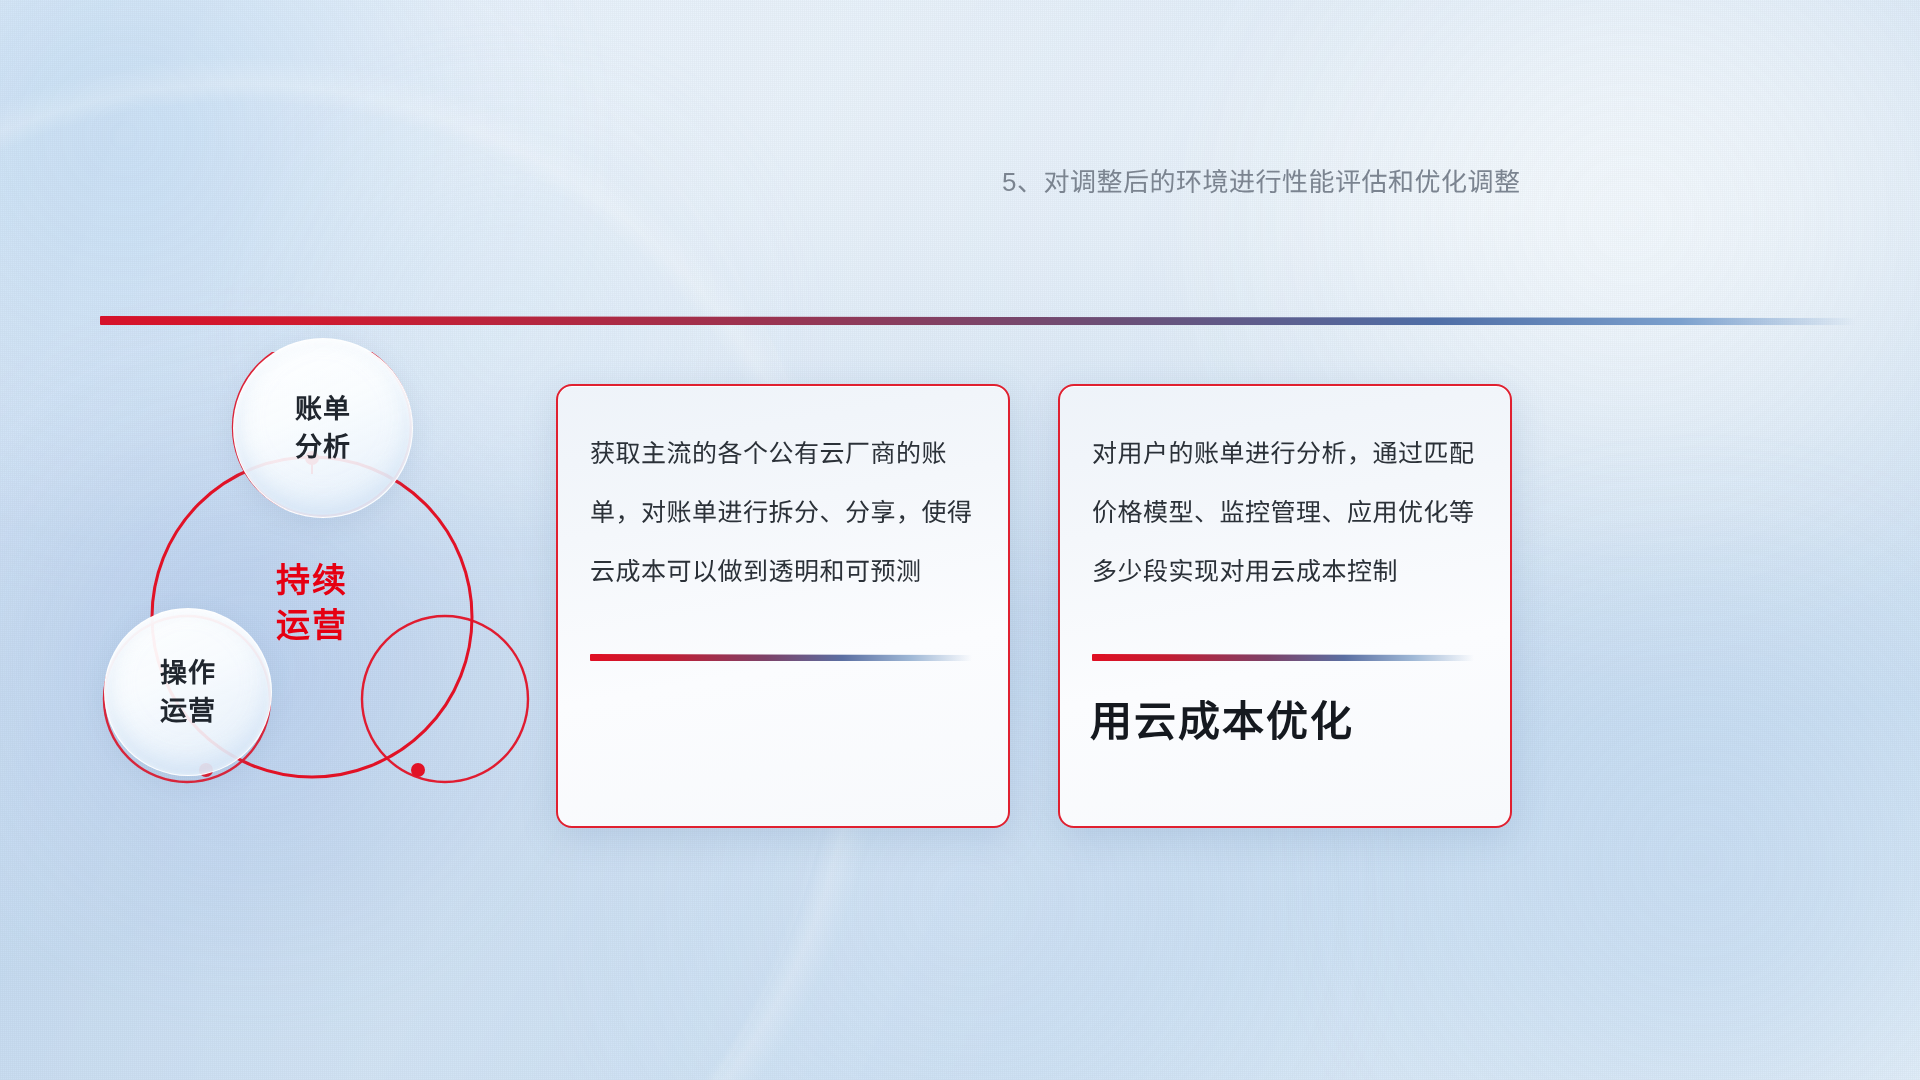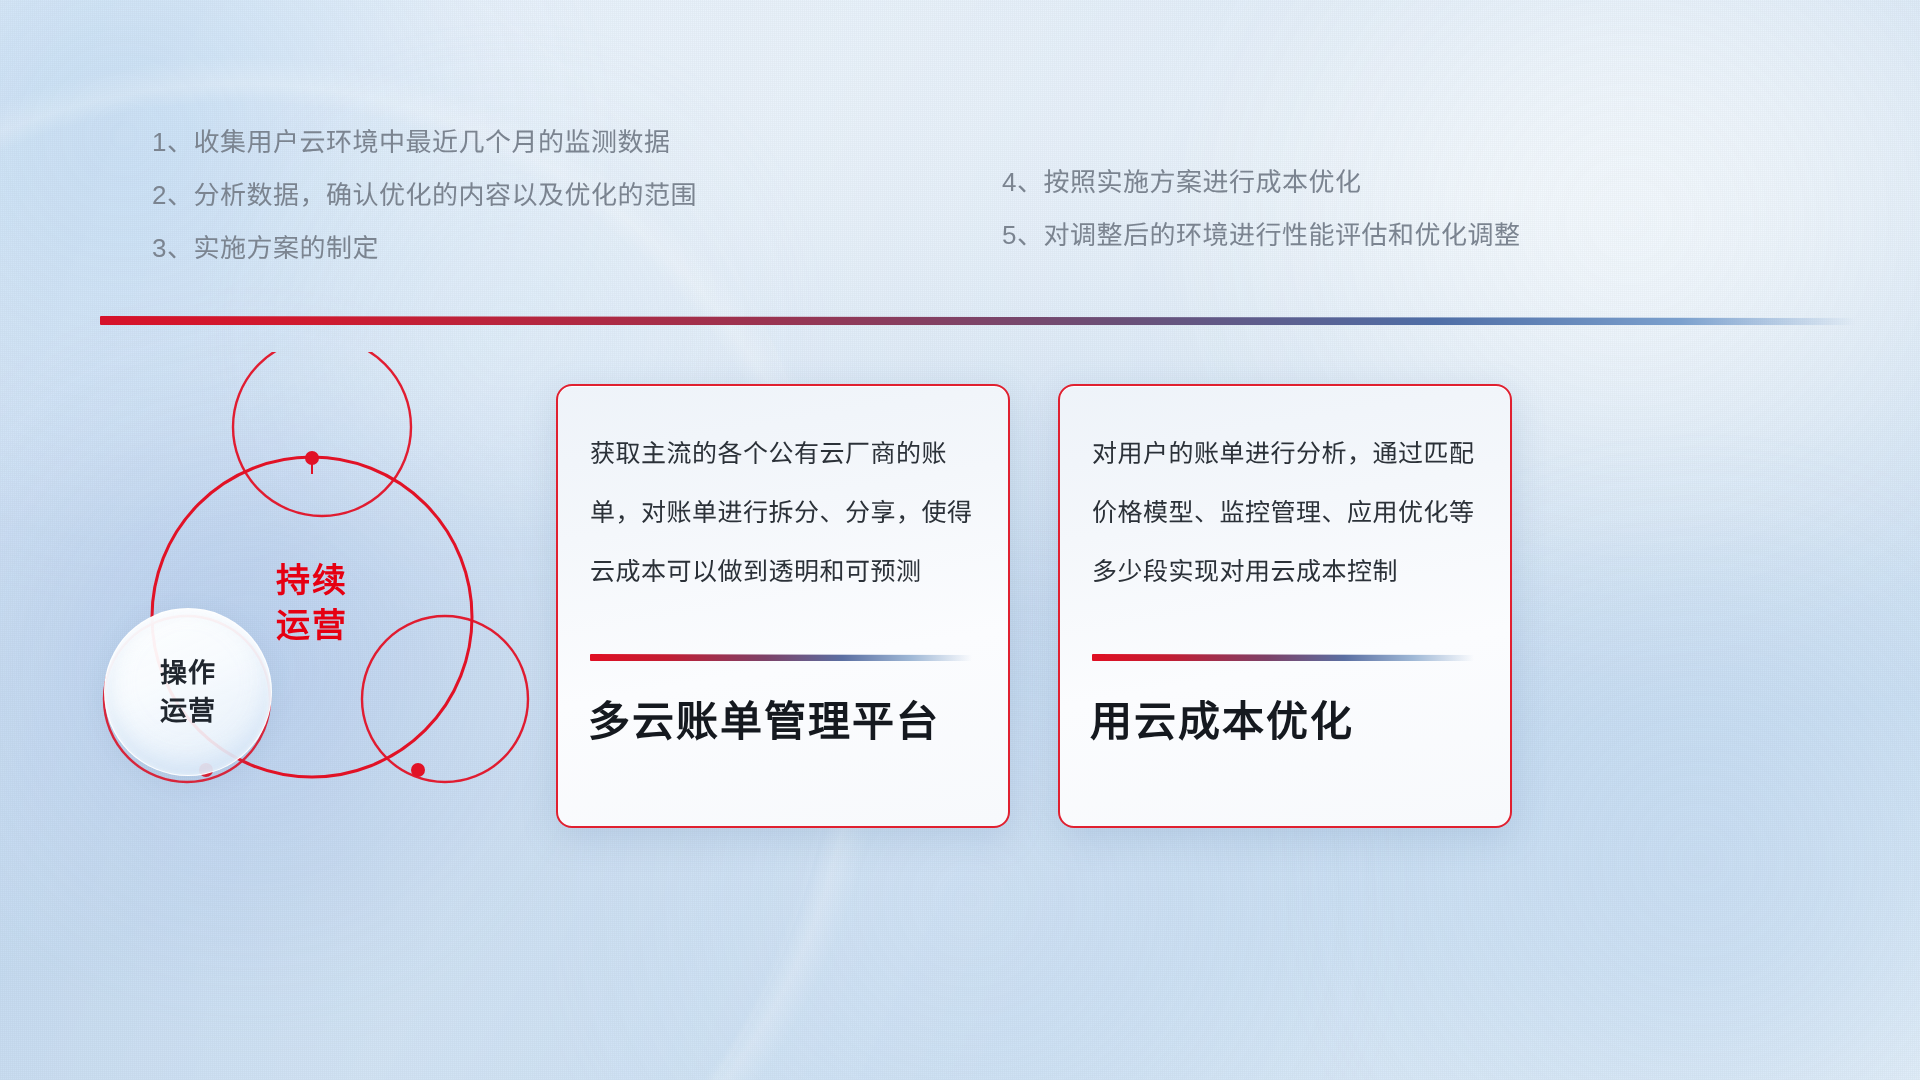--- a/index.html
+++ b/index.html
@@ -152,27 +152,21 @@
   <div class="blob b4"></div>
   <div class="blob b5"></div>
   <div class="blob b6"></div>
   <div class="bg-arc"></div>
   <div class="bg-arc2"></div>
   <div class="bg-sheen"></div>
   <div class="bg-noise"></div>
 </div>
 
 <div id="bullets">
-  <div class="bullet-col left">
-    <div class="bullet-line">1、收集用户云环境中最近几个月的监测数据</div>
-    <div class="bullet-line">2、分析数据，确认优化的内容以及优化的范围</div>
-    <div class="bullet-line">3、实施方案的制定</div>
-  </div>
   <div class="bullet-col right">
-    <div class="bullet-line">4、按照实施方案进行成本优化</div>
     <div class="bullet-line">5、对调整后的环境进行性能评估和优化调整</div>
   </div>
 </div>
 
 <div id="divider">
   <div class="bar"></div>
 </div>
 
 <div id="venn">
   <svg width="520" height="600" viewBox="0 0 520 600">
@@ -184,40 +178,45 @@
     <circle cx="91" cy="347" r="83" fill="none" stroke="#e11226" stroke-width="2.4" opacity="0.95"></circle>
 
     <circle cx="349" cy="347" r="83" fill="none" stroke="#e11226" stroke-width="2.4" opacity="0.95"></circle>
 
     <circle cx="216" cy="106" r="7" fill="#e11226"></circle>
     <circle cx="110" cy="418" r="7" fill="#e11226"></circle>
     <circle cx="322" cy="418" r="7" fill="#e11226"></circle>
     <line x1="216" y1="106" x2="216" y2="122" stroke="#e11226" stroke-width="2"></line>
   </svg>
 
+  <div class="bubble top">
+    <div class="lbl">
+      <span>账单</span><br>
+      <span>分析</span>
+    </div>
+  </div>
 
   <div class="bubble bl">
     <div class="lbl">
       <span>操作</span><br>
       <span>运营</span>
     </div>
   </div>
 
 
   <div class="venn-center">
     <div class="lbl">
       <span>持续</span><br>
       <span>运营</span>
     </div>
   </div>
 </div>
 
 <div class="card c1">
   <div class="card-body">获取主流的各个公有云厂商的账单，对账单进行拆分、分享，使得云成本可以做到透明和可预测</div>
   <div class="card-accent"></div>
-  <div class="card-title">多云账单管理平台</div>
 </div>
 
 <div class="card c2">
   <div class="card-body">对用户的账单进行分析，通过匹配价格模型、监控管理、应用优化等多少段实现对用云成本控制</div>
   <div class="card-accent"></div>
   <div class="card-title">用云成本优化</div>
 </div>
 
 </body></html>

